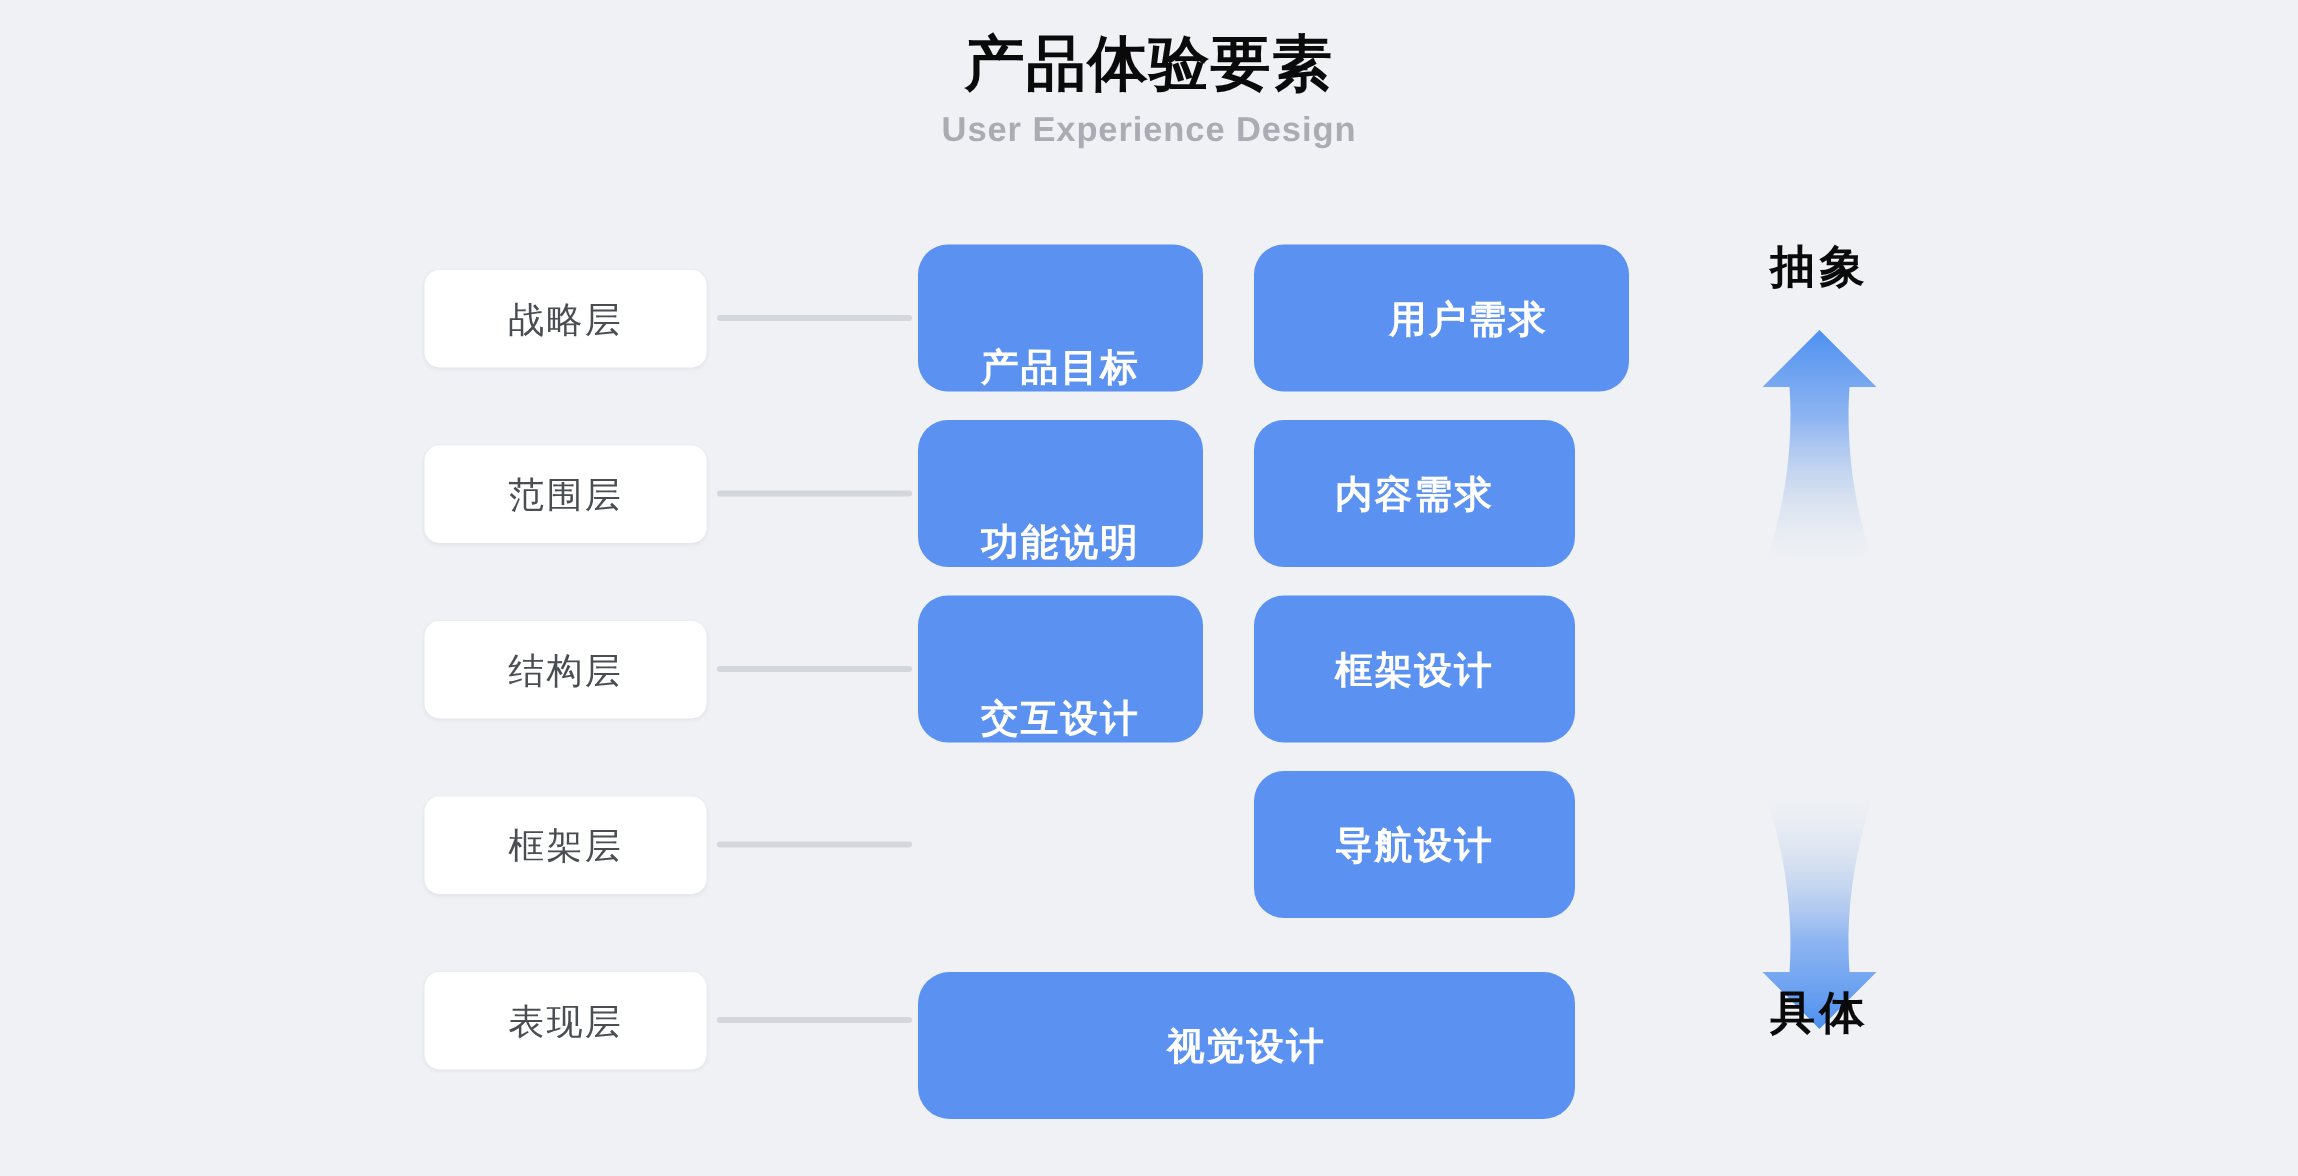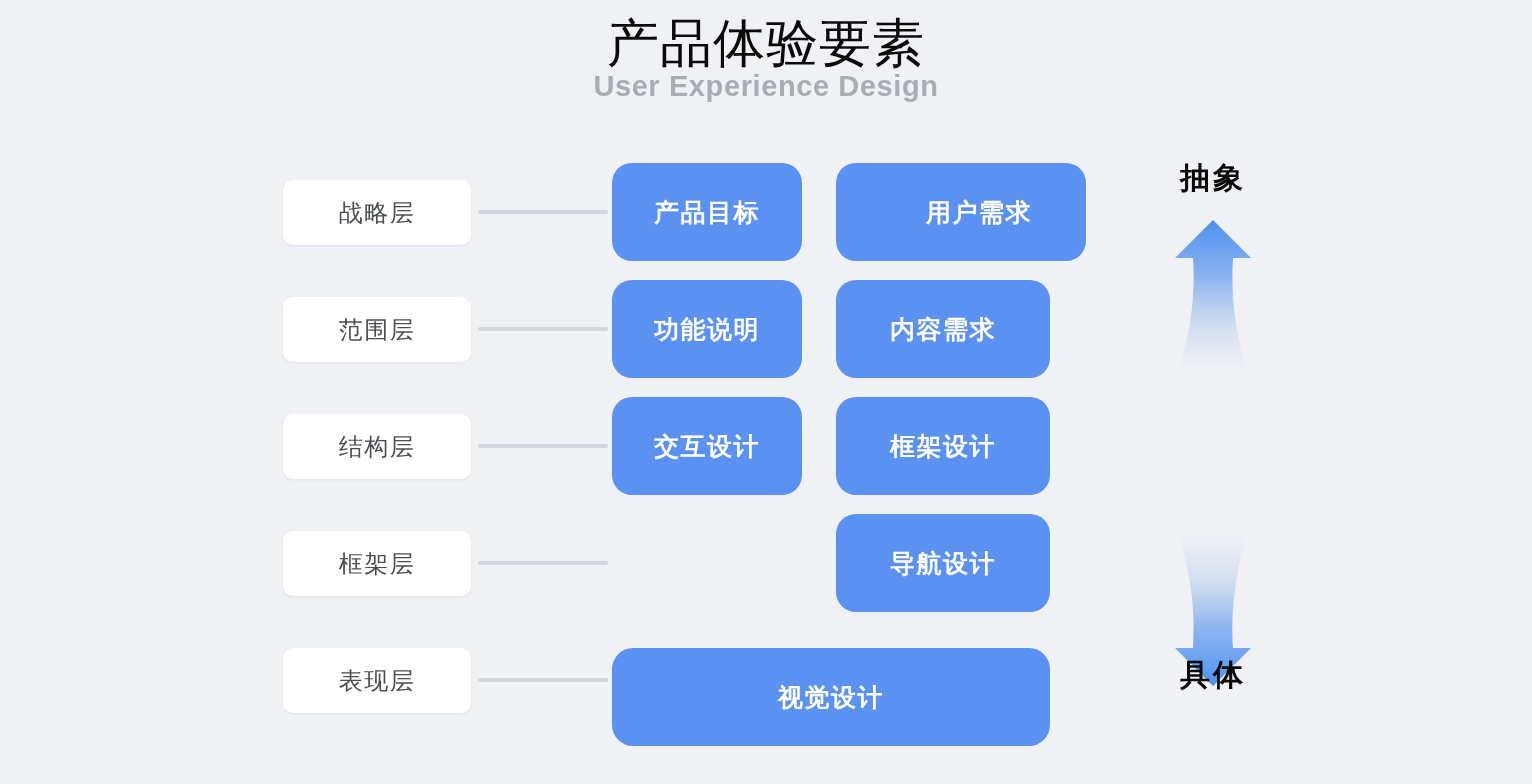--- a/index.html
+++ b/index.html
@@ -22,28 +22,28 @@
 
   
   .header {
     position: absolute;
     top: 18px;
     left: 0;
     width: 1532px;
     text-align: center;
   }
   .title {
-    font-size: 52px;
-    font-weight: normal;
+    font-size: 40px;
+    font-weight: bold;
     color: #0a0a0a;
     letter-spacing: 1px;
     line-height: 50px;
   }
   .subtitle {
-    font-size: 29px;
+    font-size: 23px;
     font-weight: bold;
     color: #a9acb3;
     letter-spacing: 0.6px;
     line-height: 32px;
     margin-top: 2px;
   }
 
   
   .layer-label {
     position: absolute;
@@ -79,21 +79,21 @@
     background: #5b91f0;
     border-radius: 20px;
     display: flex;
     align-items: center;
     justify-content: center;
     font-size: 25px;
     font-weight: bold;
     color: #ffffff;
     letter-spacing: 1.5px;
   }
-  .elem-card.col-left  { left: 612px; width: 190px; }
+  .elem-card.col-left  { left: 612px; width: 190px; align-items: flex-end; }
   .elem-card.col-right { left: 836px; width: 214px; }
   .elem-card.full      { left: 612px; width: 438px; }
 
   
   .axis-label {
     position: absolute;
     left: 1130px;
     width: 166px;
     text-align: center;
     font-size: 30px;

